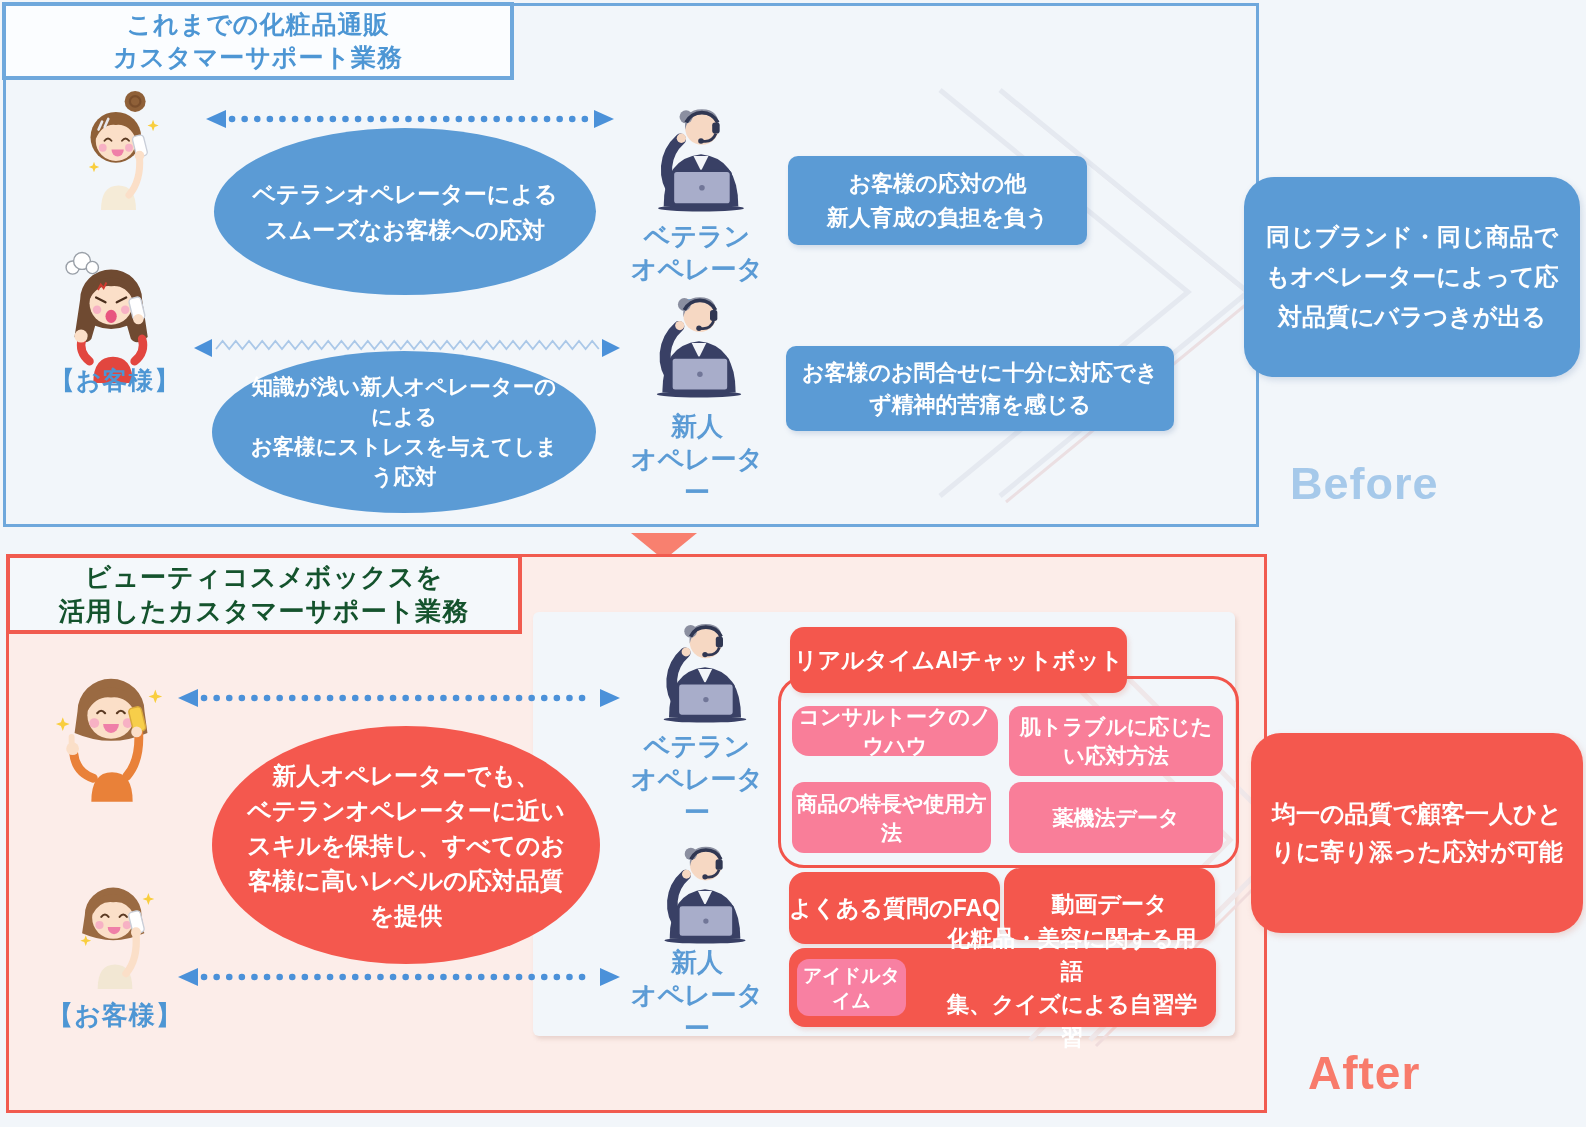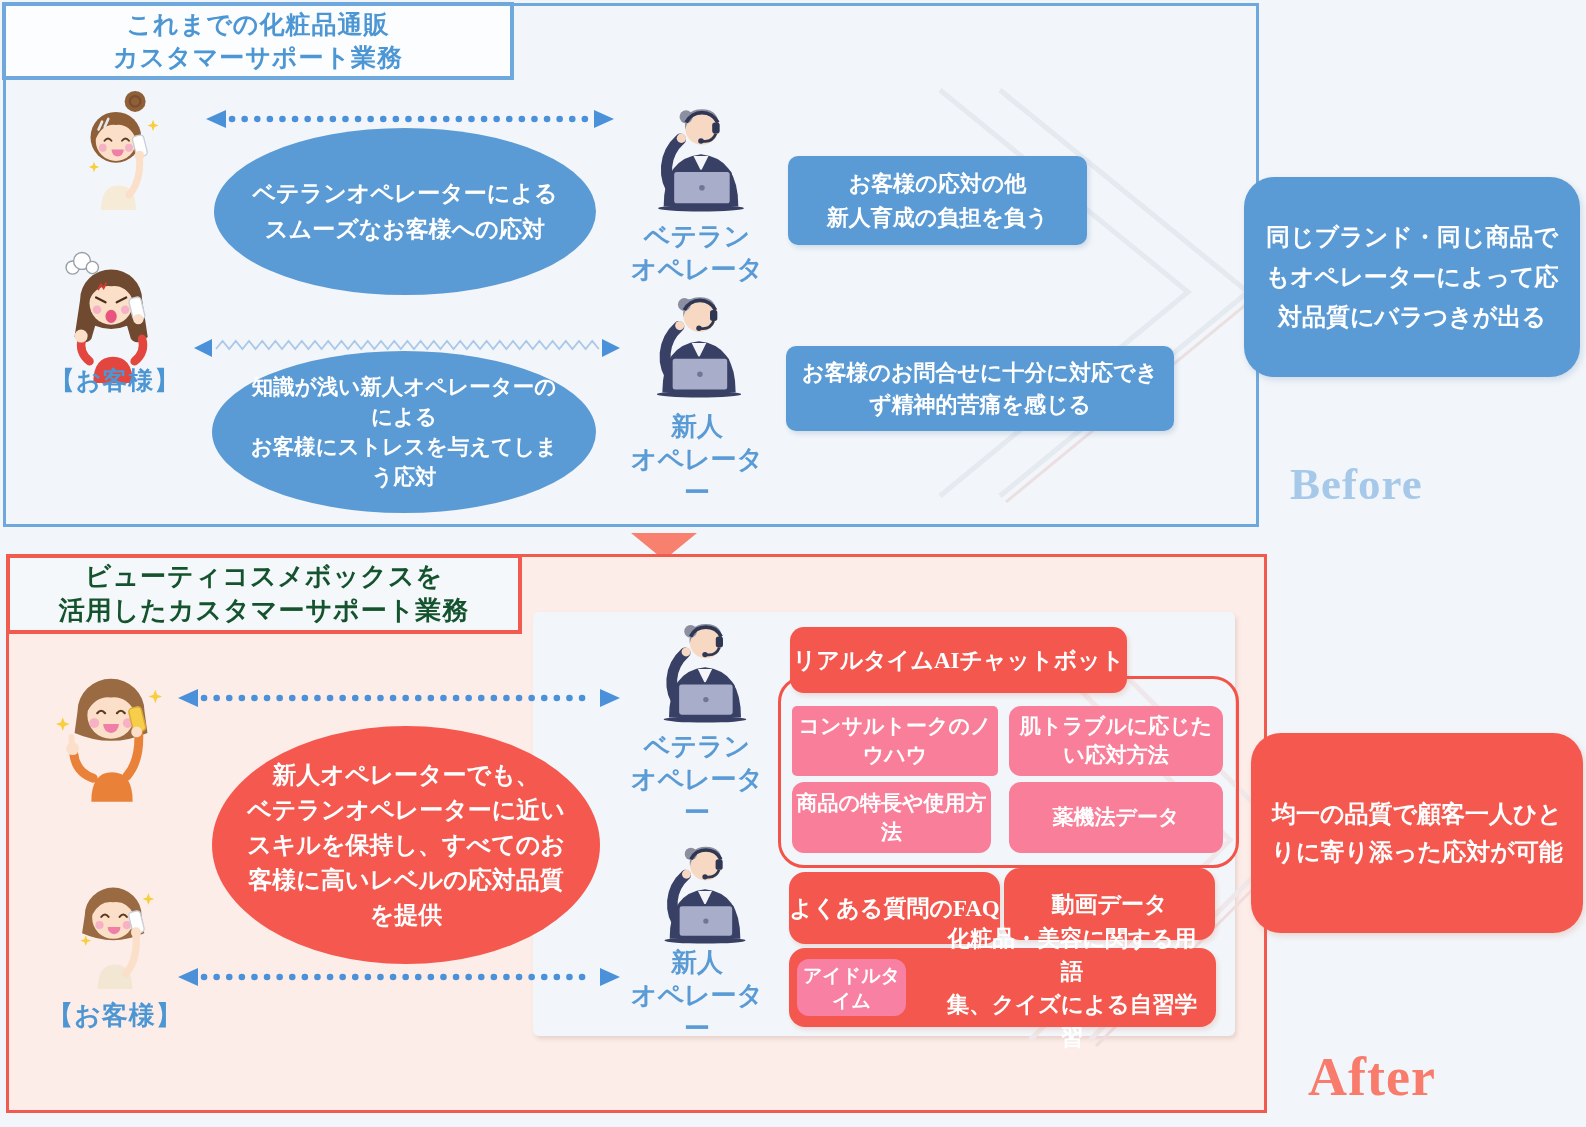--- a/index.html
+++ b/index.html
@@ -1,17 +1,17 @@
 <!DOCTYPE html>
 <html><head>
 <meta charset="utf-8">
 <style>
   html,body{margin:0;padding:0;background:#F2F6FA;}
   #stage{position:relative;width:1586px;height:1127px;background:#F2F6FA;overflow:hidden;
-         font-family:Liberation Serif, serif;font-weight:700;}
+         font-family:Liberation Sans, sans-serif;font-weight:700;}
   .abs{position:absolute;}
   .t{white-space:pre-line;}
   .box{display:flex;align-items:center;justify-content:center;text-align:center;color:#fff;white-space:pre-line;}
   .panel-before{left:3px;top:3px;width:1250px;height:518px;border:3px solid #6FA8DC;}
   .panel-after{left:6px;top:554px;width:1255px;height:553px;border:3px solid #F15B4F;background:#FCEDE9;}
   .titlebox-b{left:2px;top:2px;width:504px;height:70px;background:#FBFDFF;border:4px solid #6FA8DC;
               color:#4D96D4;font-size:25px;line-height:33px;letter-spacing:1px;}
   .titlebox-a{left:6px;top:554px;width:508px;height:72px;background:#F4F8FB;border:4px solid #F15B4F;
               color:#14532d;font-size:26px;line-height:34px;letter-spacing:1px;}
   .titlebox-b,.titlebox-a{display:flex;align-items:center;justify-content:center;text-align:center;}
@@ -245,36 +245,36 @@
   <svg class="abs" style="left:650px;top:838px" width="110" height="106">
       <use href="#sym-operator"></use>
     </svg>
   <div class="abs op-label" style="left:627px;top:946px;width:140px">新人
 オペレーター</div>
 
   <div class="abs kb-outline"></div>
 
   <div class="abs box red rrbox" style="left:790px;top:627px;width:337px;height:66px;font-size:23px">リアルタイムAIチャットボット</div>
 
-  <div class="abs box pinkbox" style="left:792px;top:706px;width:206px;height:70px;border-radius:5px;font-size:21px;line-height:29px">コンサルトークのノ
+  <div class="abs box pinkbox" style="left:792px;top:706px;width:206px;height:50px;border-radius:17px;font-size:21px;line-height:29px">コンサルトークのノ
 ウハウ</div>
   <div class="abs box pinkbox" style="left:1009px;top:706px;width:214px;height:70px;border-radius:12px;font-size:21px;line-height:29px">肌トラブルに応じた
 い応対方法</div>
   <div class="abs box pinkbox" style="left:792px;top:782px;width:199px;height:71px;border-radius:12px;font-size:21px;line-height:29px">商品の特長や使用方
 法</div>
   <div class="abs box pinkbox" style="left:1009px;top:782px;width:214px;height:71px;border-radius:12px;font-size:21px;line-height:29px">薬機法データ</div>
 
   <div class="abs box red rrbox" style="left:789px;top:872px;width:211px;height:72px;border-radius:16px;font-size:23px">よくある質問のFAQ</div>
   <div class="abs box red rrbox" style="left:1004px;top:868px;width:211px;height:72px;border-radius:16px;font-size:23px">動画データ</div>
 
   <div class="abs red rrbox" style="left:789px;top:948px;width:427px;height:79px;border-radius:16px">
     <div class="box" style="position:absolute;left:8px;top:11px;width:109px;height:57px;background:#F880A2;border-radius:12px;font-size:19px;line-height:25px;color:#fff">アイドルタ
 イム</div>
     <div class="box" style="position:absolute;left:148px;top:0;width:270px;height:79px;font-size:22.5px;line-height:33px;color:#fff">化粧品・美容に関する用語
 集、クイズによる自習学習</div>
   </div>
 
   <div class="abs box" style="left:1251px;top:733px;width:332px;height:200px;background:#F4584E;border-radius:30px;font-size:24px;line-height:38px;box-shadow:2px 3px 6px rgba(215,120,100,.25)">均一の品質で顧客一人ひと
 りに寄り添った応対が可能</div>
 
-  <div class="abs big-label" style="left:1308px;top:1046px;color:#F87B6B;font-size:54px">After</div>
+  <div class="abs big-label" style="left:1308px;top:1046px;color:#F87B6B;font-size:46px">After</div>
 
 </div>
 
 </body></html>

